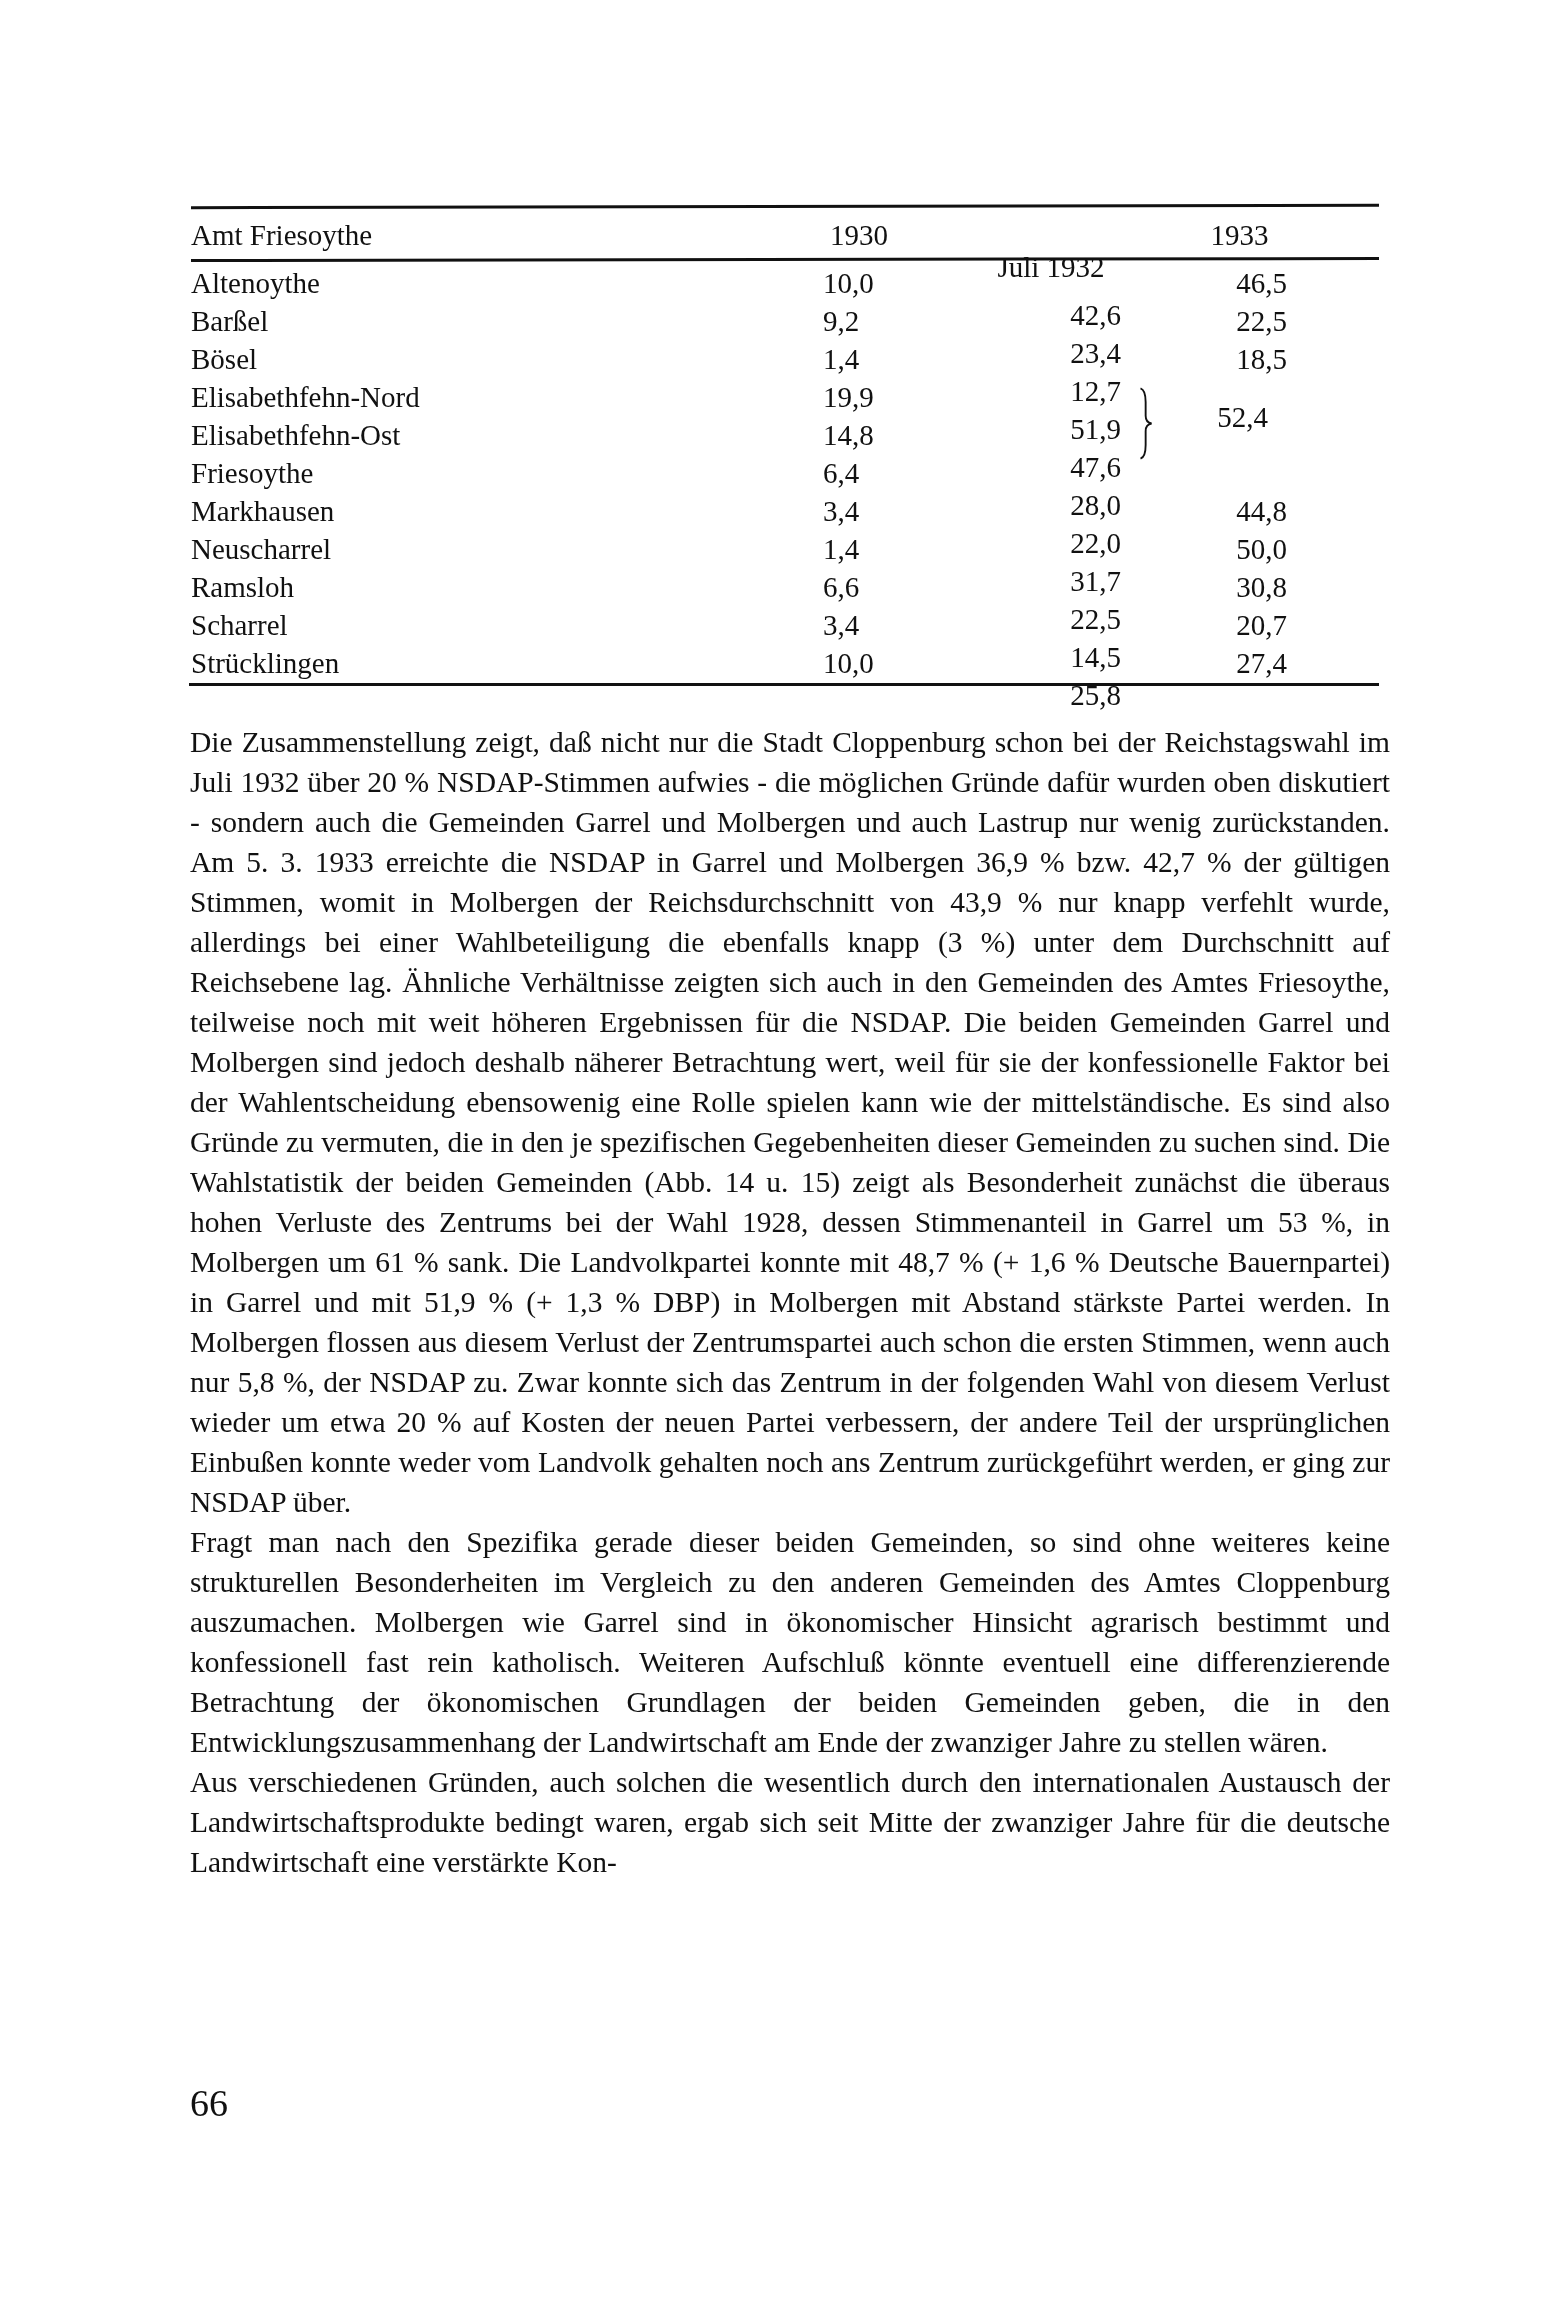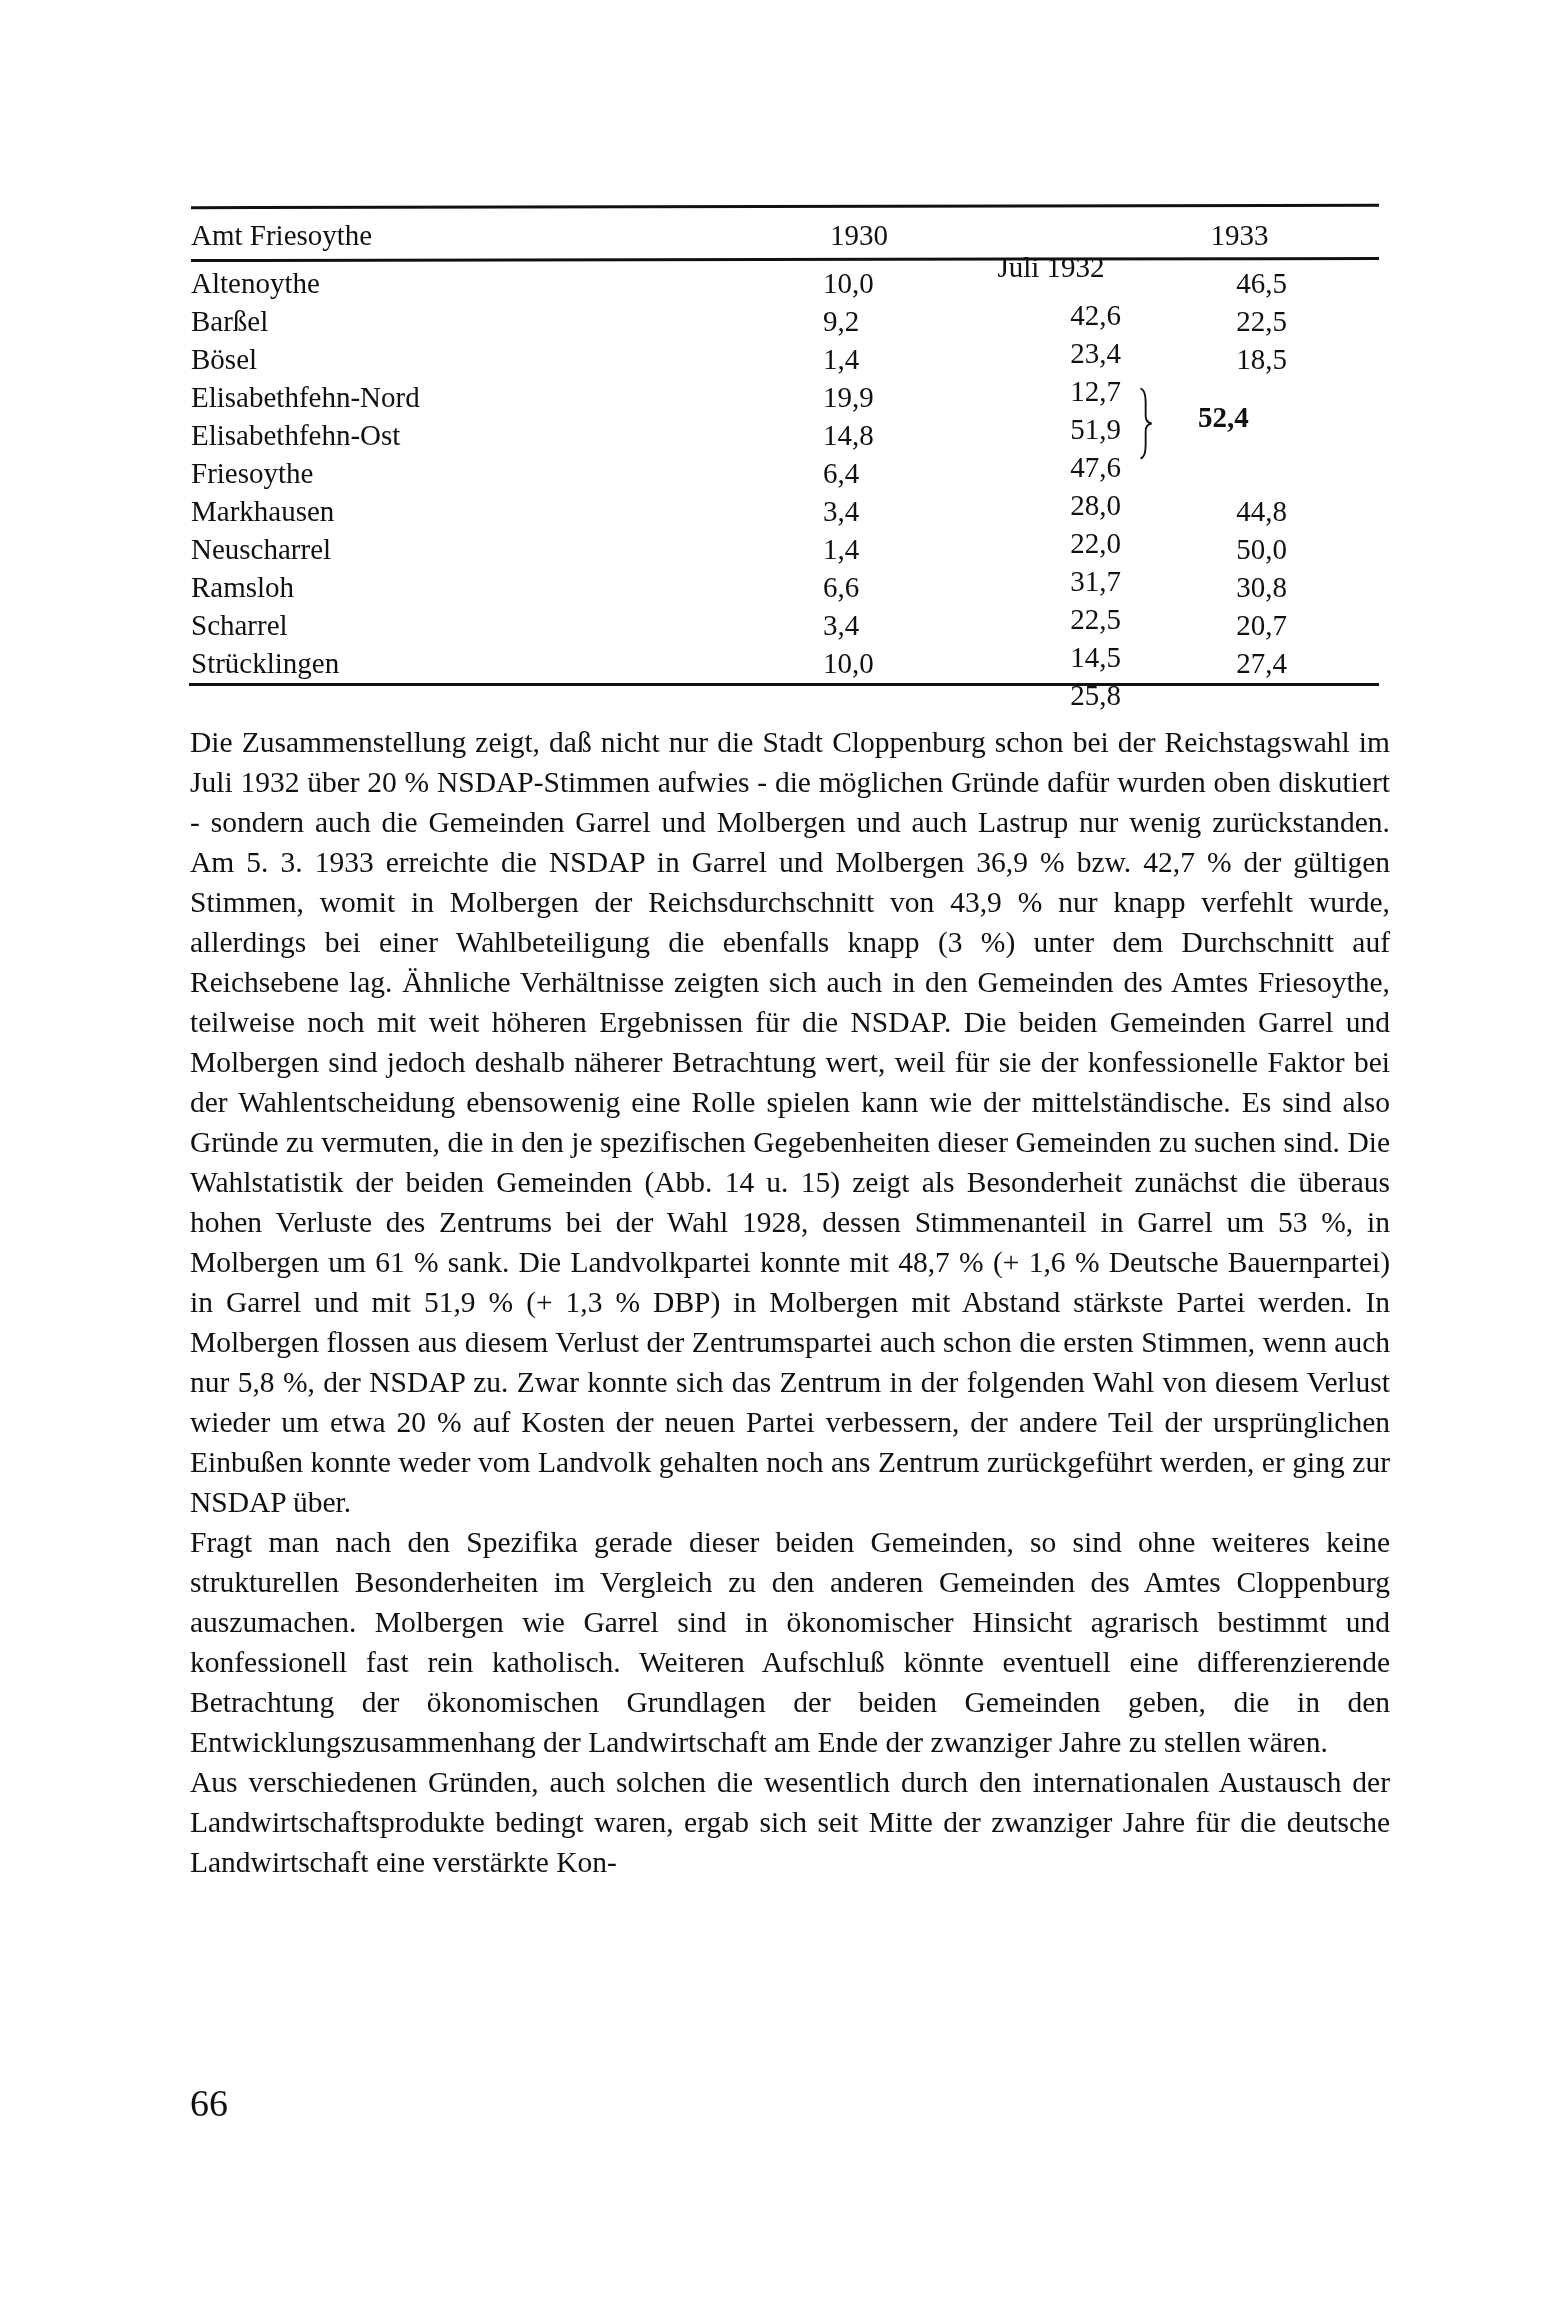--- a/index.html
+++ b/index.html
@@ -15,21 +15,21 @@
   .hdr { position: absolute; top: 24px; left: 0; width: 1188px; height: 38px; font-size: 29px; }
   .row { position: absolute; left: 0; width: 1188px; height: 38px; font-size: 29px; }
   .c-name { position: absolute; left: 0; top: 0; white-space: nowrap; }
   .c-1930 { position: absolute; left: 632px; width: 89px; text-align: left; top: 0; }
   .c-1932 { position: absolute; left: 802px; width: 128px; text-align: right; top: 4px; margin-top: 28px; }
   .c-1933 { position: absolute; left: 1007px; width: 89px; text-align: right; top: 0; }
   .hdr .c-1930 { left: 639px; width: 85px; text-align: left; }
   .hdr .c-1932 { left: 779px; width: 162px; text-align: center; }
   .hdr .c-1933 { left: 1006px; width: 85px; text-align: center; }
   .brace { position: absolute; left: 946px; top: 0; width: 19px; height: 77px; }
-  .merged { position: absolute; left: 1007px; width: 89px; text-align: left; font-weight: bold; }
+  .merged { position: absolute; left: 1007px; width: 89px; text-align: center; }
 
   
   .body-text { position: absolute; left: 190px; top: 722px; width: 1200px; font-size: 29.5px; line-height: 40px; }
   .body-text p { margin: 0; text-align: justify; text-align-last: left; }
   .page-no { position: absolute; left: 190px; top: 2081px; font-size: 38px; }
 </style>
 </head>
 <body>
 
 <div class="page">

